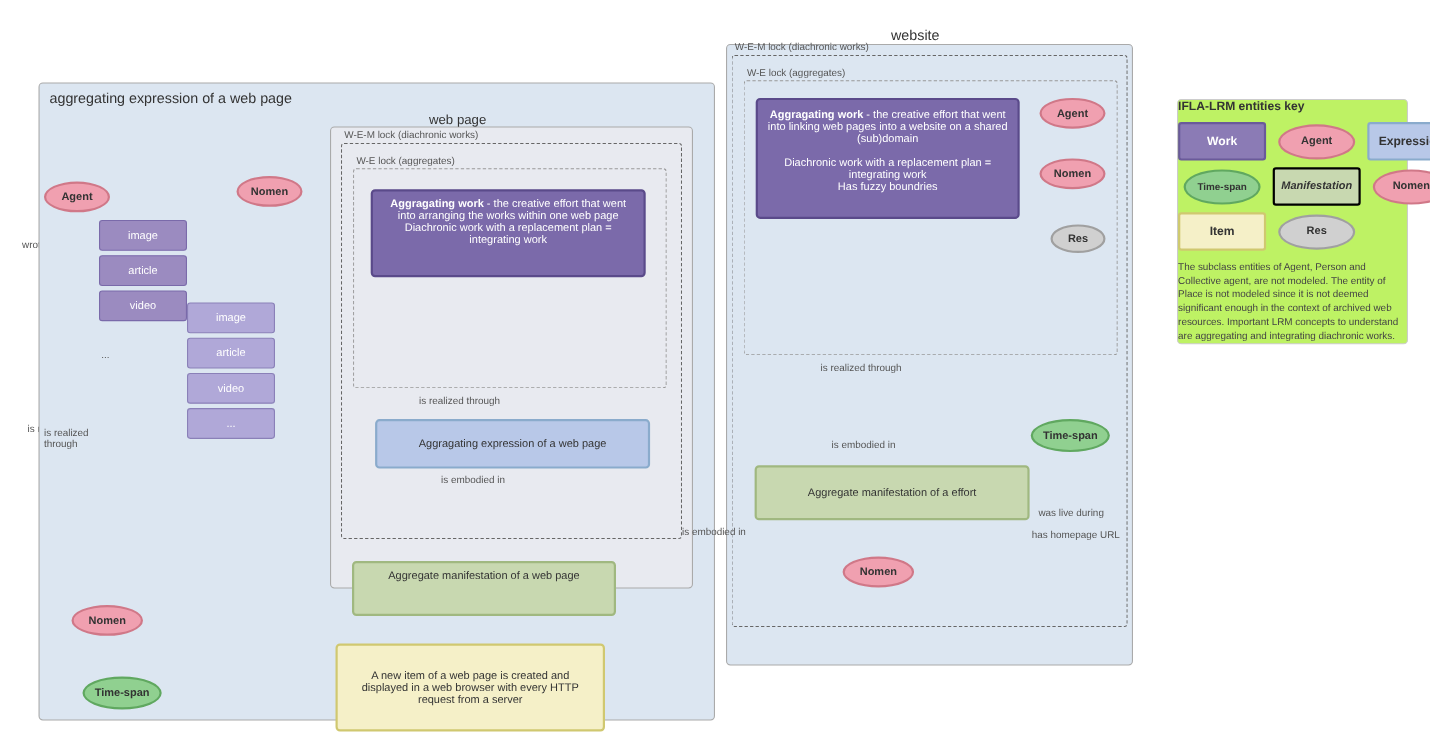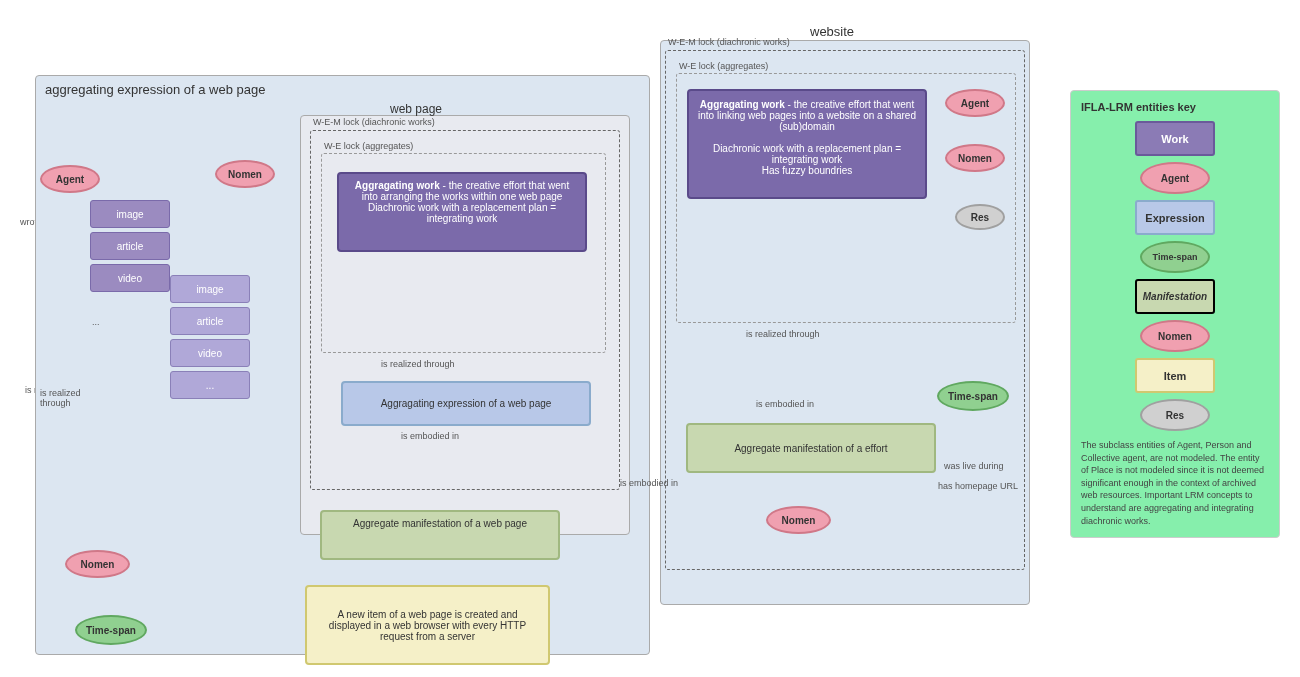--- a/index.html
+++ b/index.html
@@ -153,36 +153,35 @@
     .abs {
       position: absolute;
     }
 
     
     .legend-box {
       position: absolute;
       top: 80px;
       right: 10px;
       width: 200px;
-      background: #86efac;
+      background: #bef264;
       border: 1px solid #ccc;
       border-radius: 4px;
-      padding: 10px;
     }
 
     .legend-title {
       font-size: 11px;
       font-weight: bold;
       margin-bottom: 8px;
       color: #333;
     }
 
     .legend-grid {
       display: grid;
-      grid-template-columns: 1fr;
+      grid-template-columns: 1fr 1fr 1fr;
       gap: 6px;
       margin-bottom: 8px;
     }
 
     .legend-item {
       display: flex;
       align-items: center;
       justify-content: center;
     }
 

